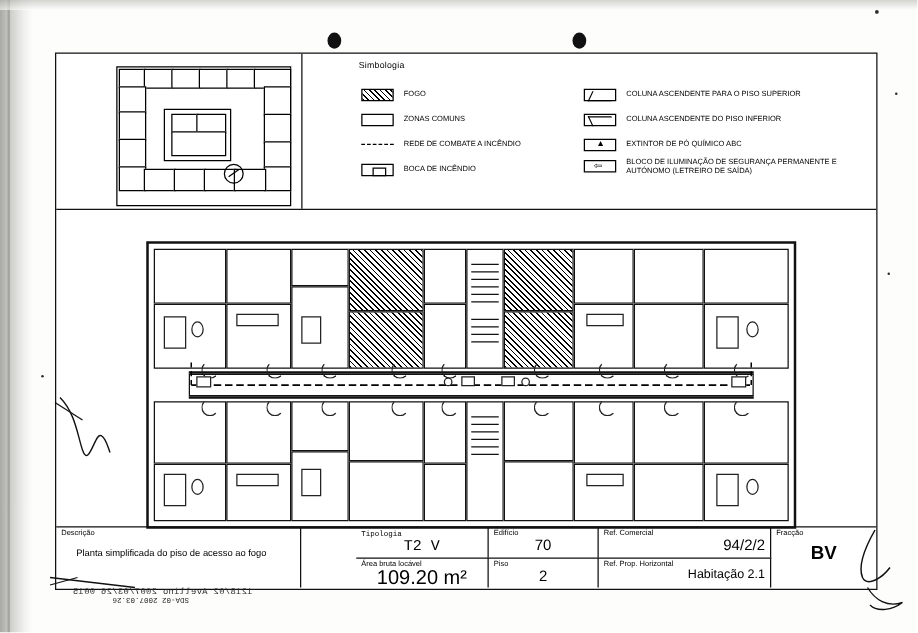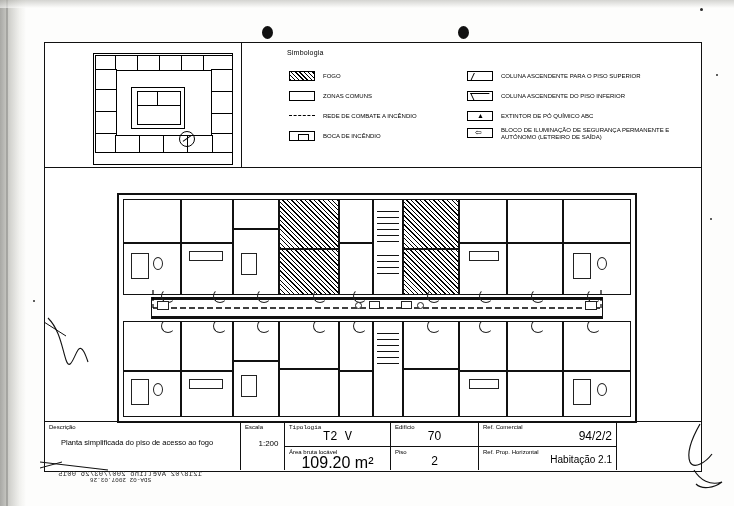--- a/index.html
+++ b/index.html
@@ -473,24 +473,20 @@
     <div class="fixture" style="left:468px;top:108px;width:12px;height:9px;"></div>
     <div class="fixture" style="left:40px;top:108px;width:12px;height:9px;"></div>
   </div>
 
   <div id="titleblock">
 
     <div class="tb-cell" style="left:0;top:0;width:196px;height:48px;">
       <div class="tb-sub">Descrição</div>
       <div class="tb-val small left" style="font-size:7.5px;margin-top:8px;">Planta simplificada do piso de acesso ao fogo</div>
     </div>
-    <div class="tb-cell" style="left:196px;top:0;width:44px;height:48px;">
-      <div class="tb-sub">Escala</div>
-      <div class="tb-val small" style="margin-top:9px;font-size:8px;">1:200</div>
-    </div>
 
     <div class="tb-cell" style="left:240px;top:0;width:106px;height:24px;font-family:Liberation Mono, monospace;">
       <div class="tb-sub">Tipologia</div>
       <div class="tb-val" style="margin-top:-1px;">T2 V</div>
     </div>
     <div class="tb-cell" style="left:240px;top:24px;width:106px;height:24px;border-top:1.2px solid #111;">
       <div class="tb-sub">Área bruta locável</div>
       <div class="tb-val" style="margin-top:-1px;font-size:16px;">109.20 m²</div>
     </div>
 
@@ -505,20 +501,24 @@
 
     <div class="tb-cell" style="left:434px;top:0;width:138px;height:24px;">
       <div class="tb-sub">Ref. Comercial</div>
       <div class="tb-val" style="margin-top:-1px;text-align:right;">94/2/2</div>
     </div>
     <div class="tb-cell" style="left:434px;top:24px;width:138px;height:24px;border-top:1.2px solid #111;">
       <div class="tb-sub">Ref. Prop. Horizontal</div>
       <div class="tb-val" style="margin-top:-1px;font-size:10px;text-align:right;">Habitação 2.1</div>
     </div>
 
+    <div class="tb-cell nb" style="left:572px;top:0;width:84px;height:48px;">
+      <div class="tb-sub">Fracção</div>
+      <div class="tb-val" style="margin-top:4px;font-size:15px;font-weight:bold;">BV</div>
+    </div>
   </div>
 </div>
 
 <svg width="734" height="506" style="position:absolute;left:0;top:0;pointer-events:none;">
 
   <path d="M48,318 C60,330 62,348 66,360 C70,372 74,356 78,350 C82,344 86,356 88,362" fill="none" stroke="#111" stroke-width="1.1"></path>
   <path d="M44,322 L66,336" fill="none" stroke="#111" stroke-width="1"></path>
 
   <path d="M700,424 C692,438 686,452 690,462 C694,470 706,462 712,454" fill="none" stroke="#111" stroke-width="1.2"></path>
   <path d="M694,470 C700,480 710,486 722,482 C714,488 702,490 696,484" fill="none" stroke="#111" stroke-width="1.1"></path>

